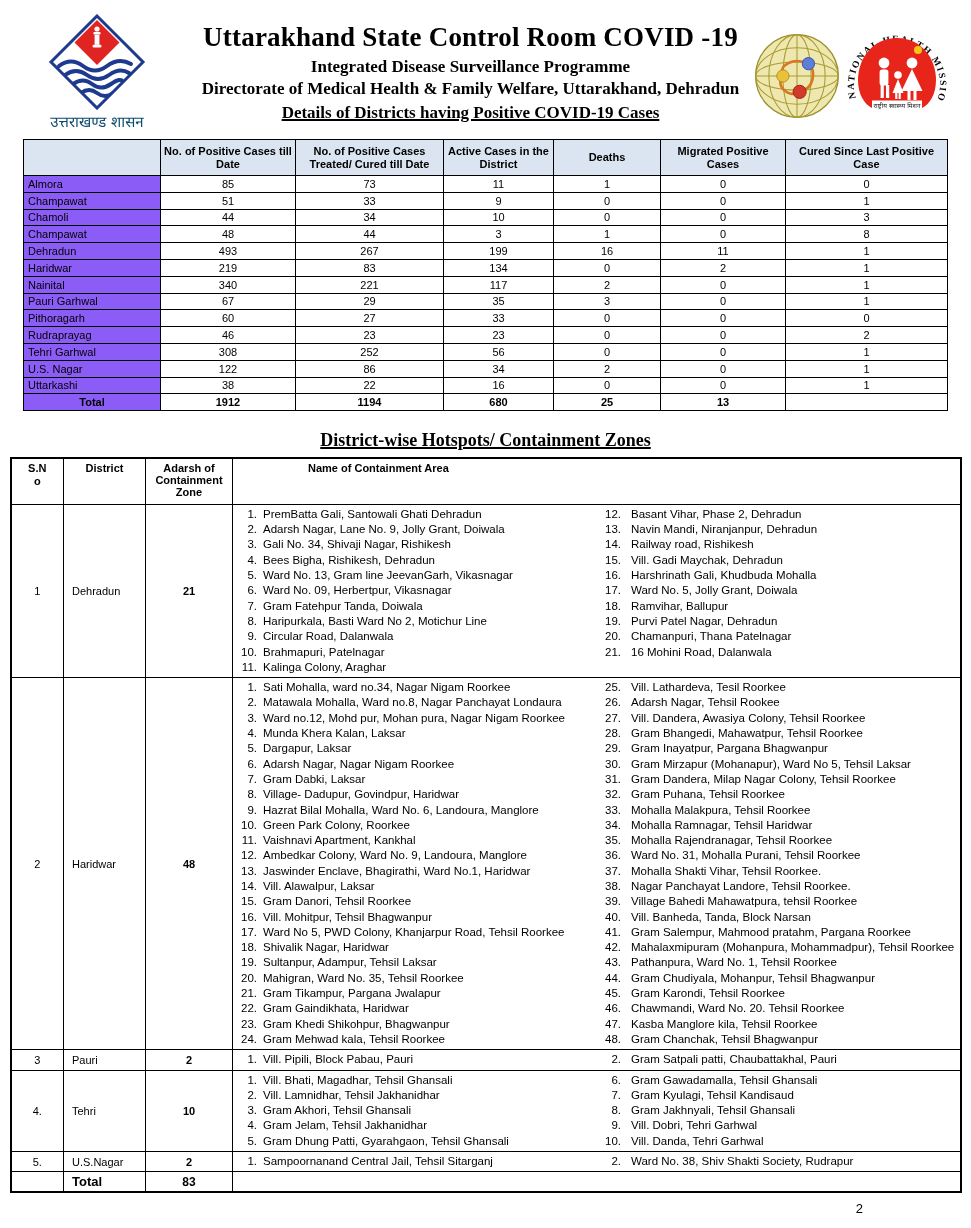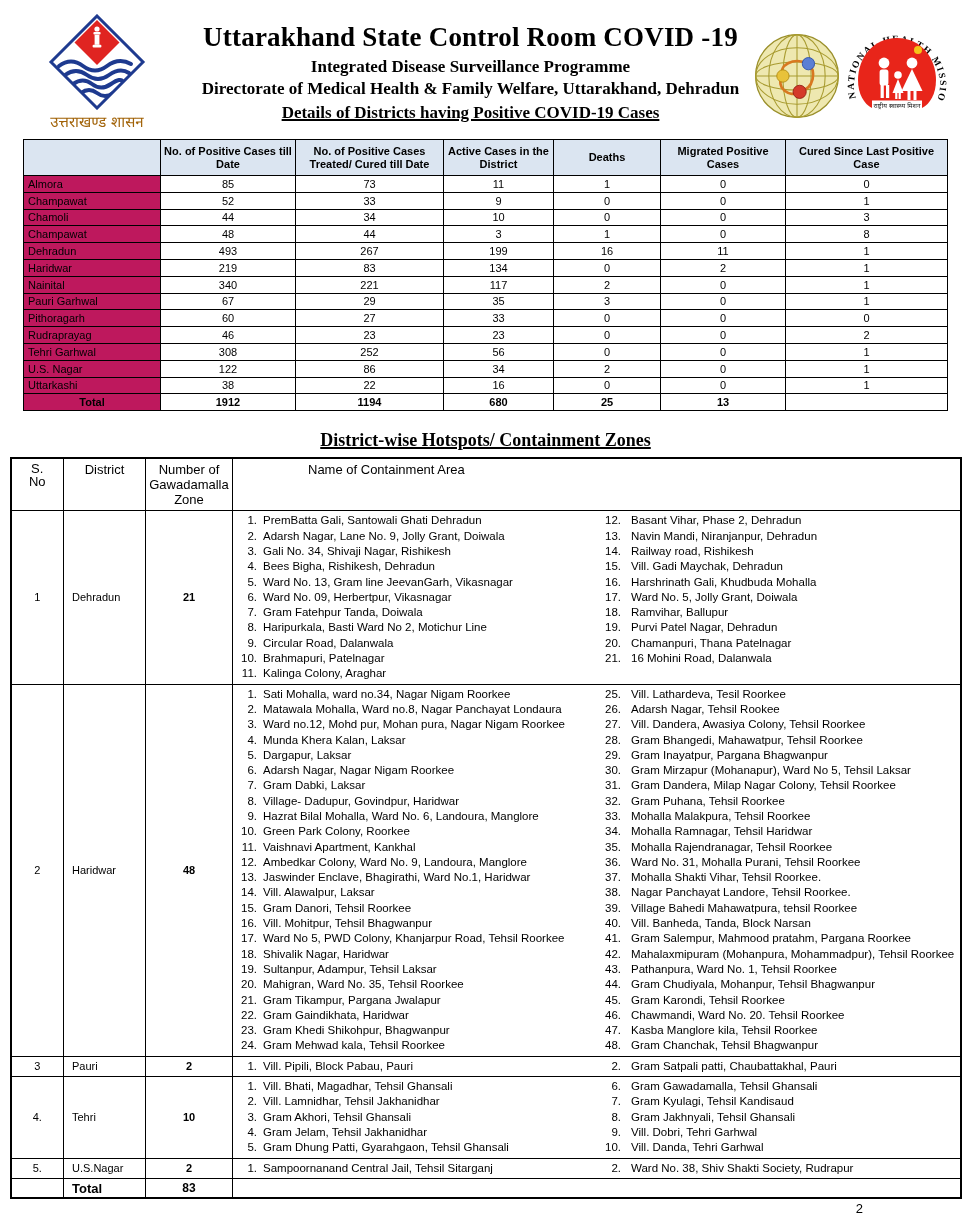--- a/index.html
+++ b/index.html
@@ -7,52 +7,52 @@
   body {
     width:971px; height:1228px; position:relative;
     font-family:"Liberation Sans", sans-serif; color:#000;
   }
   .page { width:971px; height:1228px; position:relative; overflow:hidden; }
 
   
   .header { display:flex; padding:10px 6px 0 6px; align-items:flex-start; }
   .logo-left { width:182px; text-align:center; padding-top:4px; }
   .logo-left svg { display:block; margin:0 auto; }
-  .gov-hindi { font-family:"DejaVu Sans", sans-serif; color:#a16207; font-size:15px; margin-top:1px; }
+  .gov-hindi { font-family:"DejaVu Sans", sans-serif; color:#0c4a6e; font-size:15px; margin-top:1px; }
   .titles { flex:1; text-align:center; font-family:"Liberation Serif", serif; padding-top:12px; }
   .main-title { font-size:27px; font-weight:700; letter-spacing:0.2px; }
   .sub1 { font-size:17px; font-weight:700; margin-top:4px; }
   .sub2 { font-size:17px; font-weight:700; margin-top:2px; }
   .section-title { font-size:17px; font-weight:700; text-decoration:underline; text-decoration-thickness:2px; margin-top:4px; }
   .logo-right { width:212px; display:flex; align-items:flex-start; padding-top:8px; }
 
   
   table { border-collapse:collapse; table-layout:fixed; }
   .cases-table { width:924px; margin:8px auto 0 auto; }
   .cases-table th, .cases-table td { border:1.5px solid #000; }
   .cases-table thead th {
     background:#dbe5f1; font-size:11px; font-weight:700; text-align:center;
     vertical-align:middle; height:36px; line-height:13px; padding:2px;
   }
   .cases-table tbody td { font-size:11px; height:16.8px; padding:1px 4px; vertical-align:middle; }
-  .cases-table td.dist { background:#be185d; text-align:left; }
+  .cases-table td.dist { background:#8b5cf6; text-align:left; }
   .cases-table td.val { text-align:center; }
   .cases-table tr.total td { font-weight:700; height:17px; }
   .cases-table tr.total td.dist { text-align:center; }
 
   
   .section2-title {
     text-align:center; font-family:"Liberation Serif", serif; font-size:18px; font-weight:700;
     text-decoration:underline; text-decoration-thickness:2px; margin-top:19px;
   }
 
   
   .zones-table { width:952px; margin:6px auto 0 auto; border:2px solid #000; }
   .zones-table th, .zones-table td { border:1.5px solid #000; }
-  .zones-table thead th { font-size:13px; font-weight:400; vertical-align:top; padding:3px 2px; height:46px; text-align:center; }
+  .zones-table thead th { font-size:11px; font-weight:700; vertical-align:top; padding:3px 2px; height:46px; text-align:center; }
   .zones-table thead th.h-areas { text-align:left; padding-left:75px; }
   .c-sno { width:53px; text-align:center; font-size:11px; }
   .c-dist { width:82px; text-align:left; font-size:11px; padding-left:8px; }
   .c-count { width:87px; text-align:center; font-size:11px; font-weight:700; }
   .c-areas { vertical-align:top; padding:2px 0 2px 2px; }
   .sno-wrap { display:inline-block; max-width:20px; word-break:break-all; line-height:13px; }
   .cols { display:flex; }
   .col { font-size:11.5px; line-height:15.3px; }
   .col.left { flex:0 0 356px; }
   .col.right { flex:1; }
@@ -166,21 +166,21 @@
           <td class="dist">Almora</td>
           <td class="val">85</td>
           <td class="val">73</td>
           <td class="val">11</td>
           <td class="val">1</td>
           <td class="val">0</td>
           <td class="val">0</td>
         </tr>
         <tr>
           <td class="dist">Champawat</td>
-          <td class="val">52</td>
+          <td class="val">51</td>
           <td class="val">33</td>
           <td class="val">9</td>
           <td class="val">0</td>
           <td class="val">0</td>
           <td class="val">1</td>
         </tr>
         <tr>
           <td class="dist">Chamoli</td>
           <td class="val">44</td>
           <td class="val">34</td>
@@ -291,21 +291,21 @@
       </tbody>
   </table>
 
   <div class="section2-title">District-wise Hotspots/ Containment Zones</div>
 
   <table class="zones-table">
     <thead>
       <tr>
         <th class="c-sno"><span class="sno-wrap">S.No</span></th>
         <th class="c-dist" style="text-align:center">District</th>
-        <th class="c-count">Number of Gawadamalla Zone</th>
+        <th class="c-count">Adarsh of Containment Zone</th>
         <th class="h-areas">Name of Containment Area</th>
       </tr>
     </thead>
     <tbody>
         <tr>
           <td class="c-sno">1</td>
           <td class="c-dist">Dehradun</td>
           <td class="c-count">21</td>
           <td class="c-areas">
             <div class="cols">

